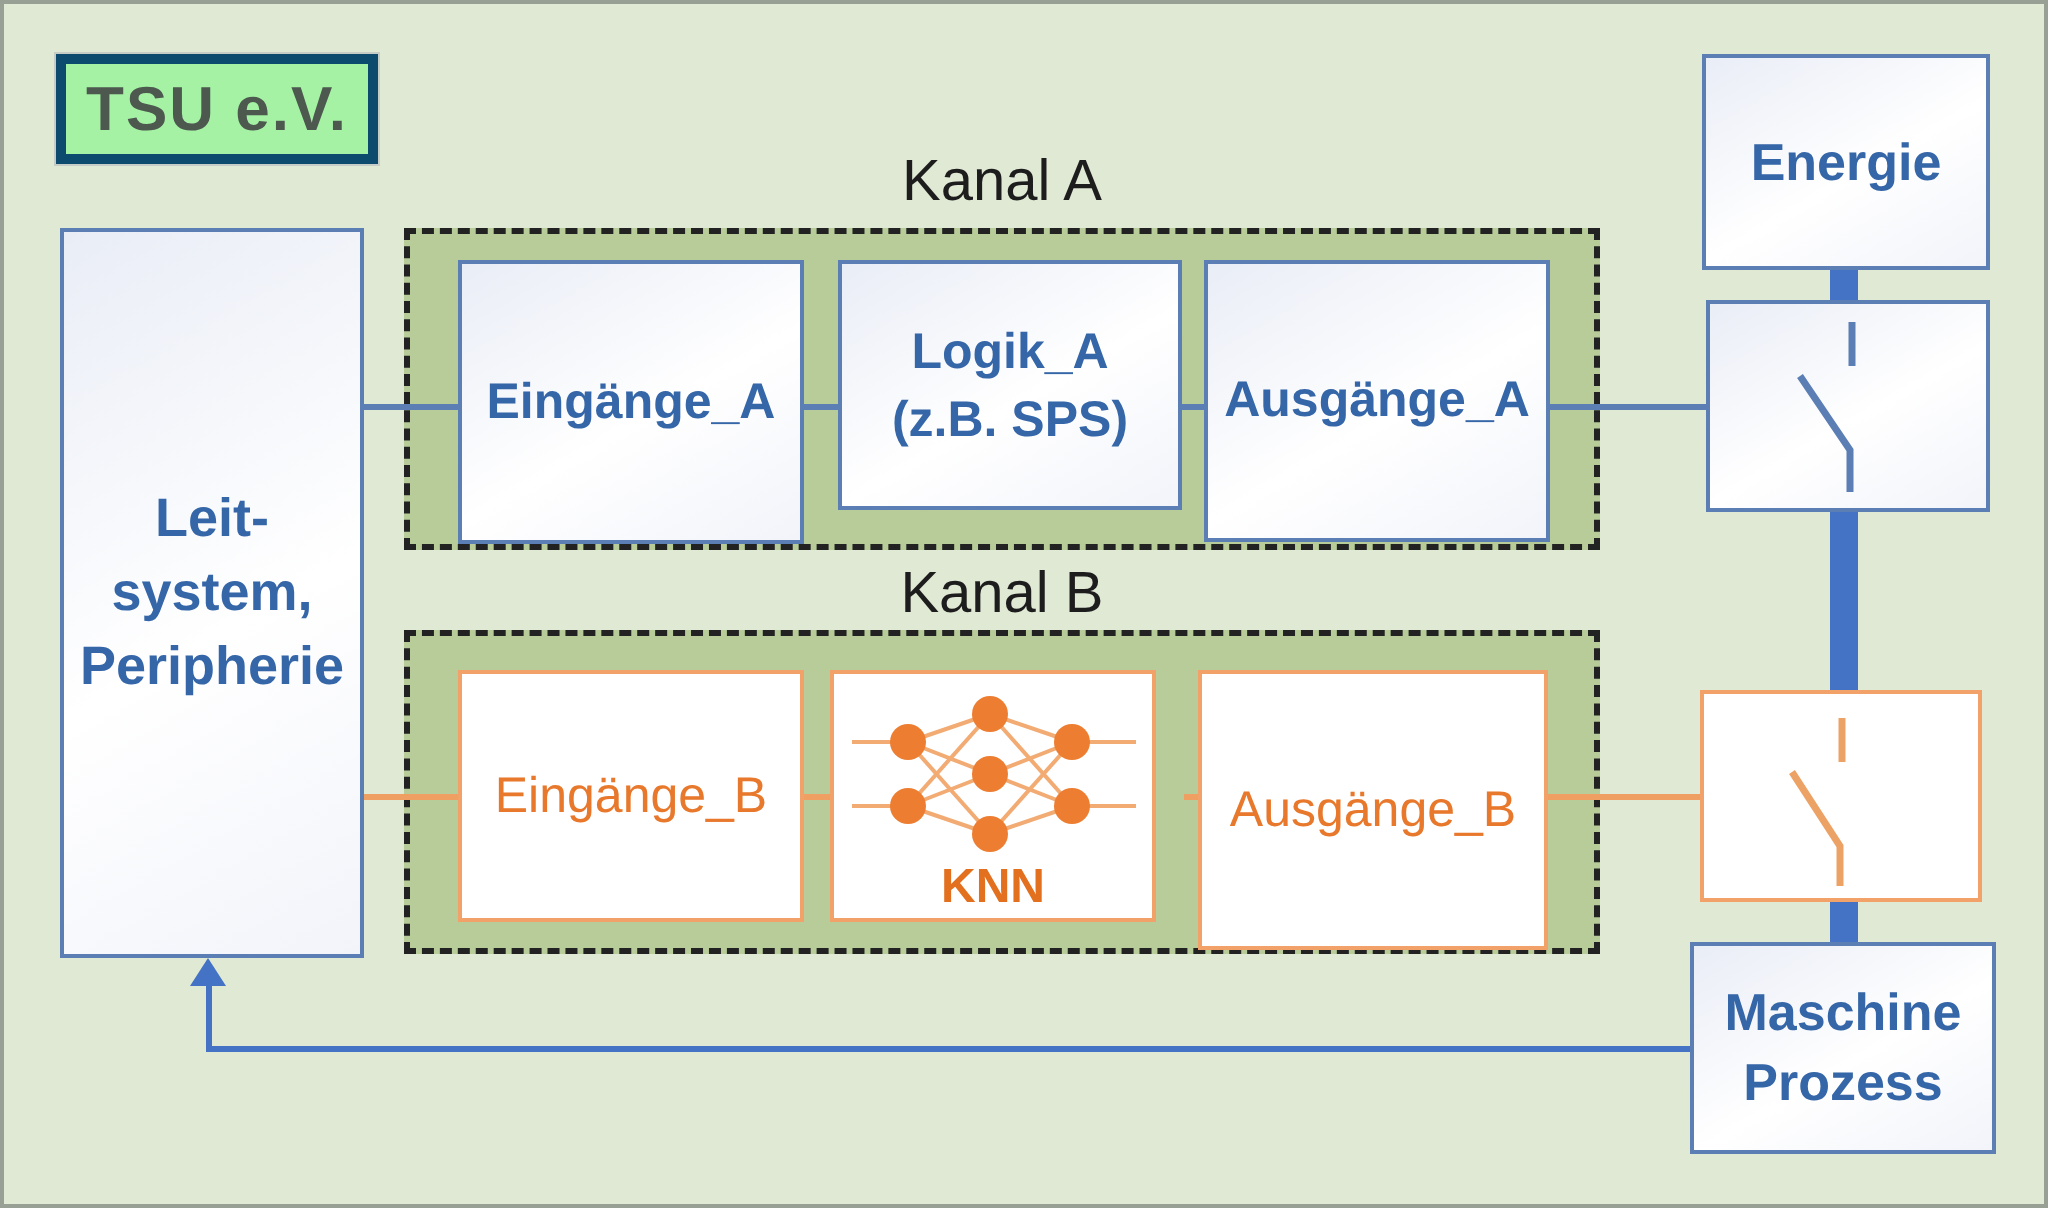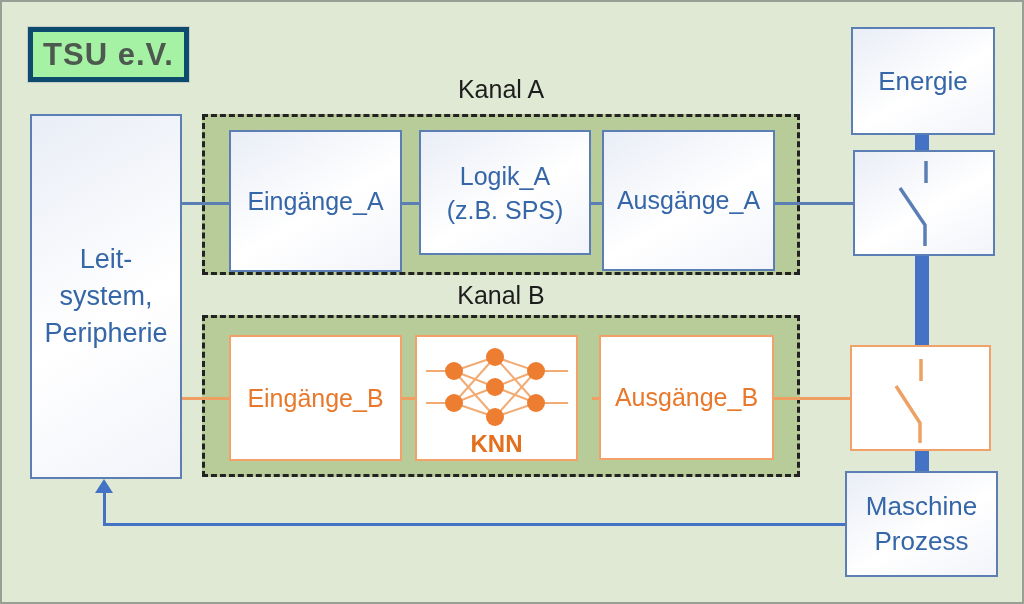--- a/index.html
+++ b/index.html
@@ -25,41 +25,42 @@
   
   .box{
     position:absolute;box-sizing:border-box;z-index:3;
     display:flex;flex-direction:column;align-items:center;justify-content:center;
     text-align:center;
   }
   .blue{
     border:2px solid #5b7fb5;
     background:linear-gradient(150deg,#e9edf6 0%,#ffffff 55%,#f2f4fa 100%);
     color:#3566a8;
+    font-weight:bold;
   }
   .orange{
     border:2px solid #f2a169;
     background:#ffffff;
     color:#e8782c;
   }
   #leitsystem{left:28px;top:112px;width:152px;height:365px;font-size:27px;line-height:37px;}
   
   .channel{position:absolute;background:#b7cc99;border:3px dashed #222222;box-sizing:border-box;z-index:1;}
   #kanalA{left:200px;top:112px;width:598px;height:161px;}
   #kanalB{left:200px;top:313px;width:598px;height:162px;}
-  .channel-title{position:absolute;left:200px;width:598px;text-align:center;font-size:25px;color:#1d1d1d;z-index:2;}
+  .channel-title{position:absolute;left:200px;width:598px;text-align:center;font-size:29px;color:#1d1d1d;z-index:2;}
   #kanalATitle{top:73px;}
   #kanalBTitle{top:279px;}
   
   #eingaengeA{left:227px;top:128px;width:173px;height:142px;font-size:25px;}
   #logikA{left:417px;top:128px;width:172px;height:125px;font-size:25px;line-height:34px;}
   #ausgaengeA{left:600px;top:128px;width:173px;height:141px;font-size:25px;}
   #eingaengeB{left:227px;top:333px;width:173px;height:126px;font-size:25px;}
   #knnBox{left:413px;top:333px;width:163px;height:126px;padding-top:6px;}
-  #ausgaengeB{left:597px;top:333px;width:175px;height:125px;font-size:25px;}
+  #ausgaengeB{left:597px;top:333px;width:175px;height:140px;font-size:25px;}
   .knn-label{font-weight:bold;font-size:24px;color:#e2701f;margin-top:1px;}
   
   #energie{left:849px;top:25px;width:144px;height:108px;font-size:26px;}
   #switchA{left:851px;top:148px;width:142px;height:106px;}
   #switchB{left:848px;top:343px;width:141px;height:106px;}
   #maschine{left:843px;top:469px;width:153px;height:106px;font-size:26px;line-height:35px;}
   
   .hline{position:absolute;height:3px;z-index:2;}
   .vline{position:absolute;width:3px;z-index:2;}
   .blue-line{background:#5b7fb5;}

